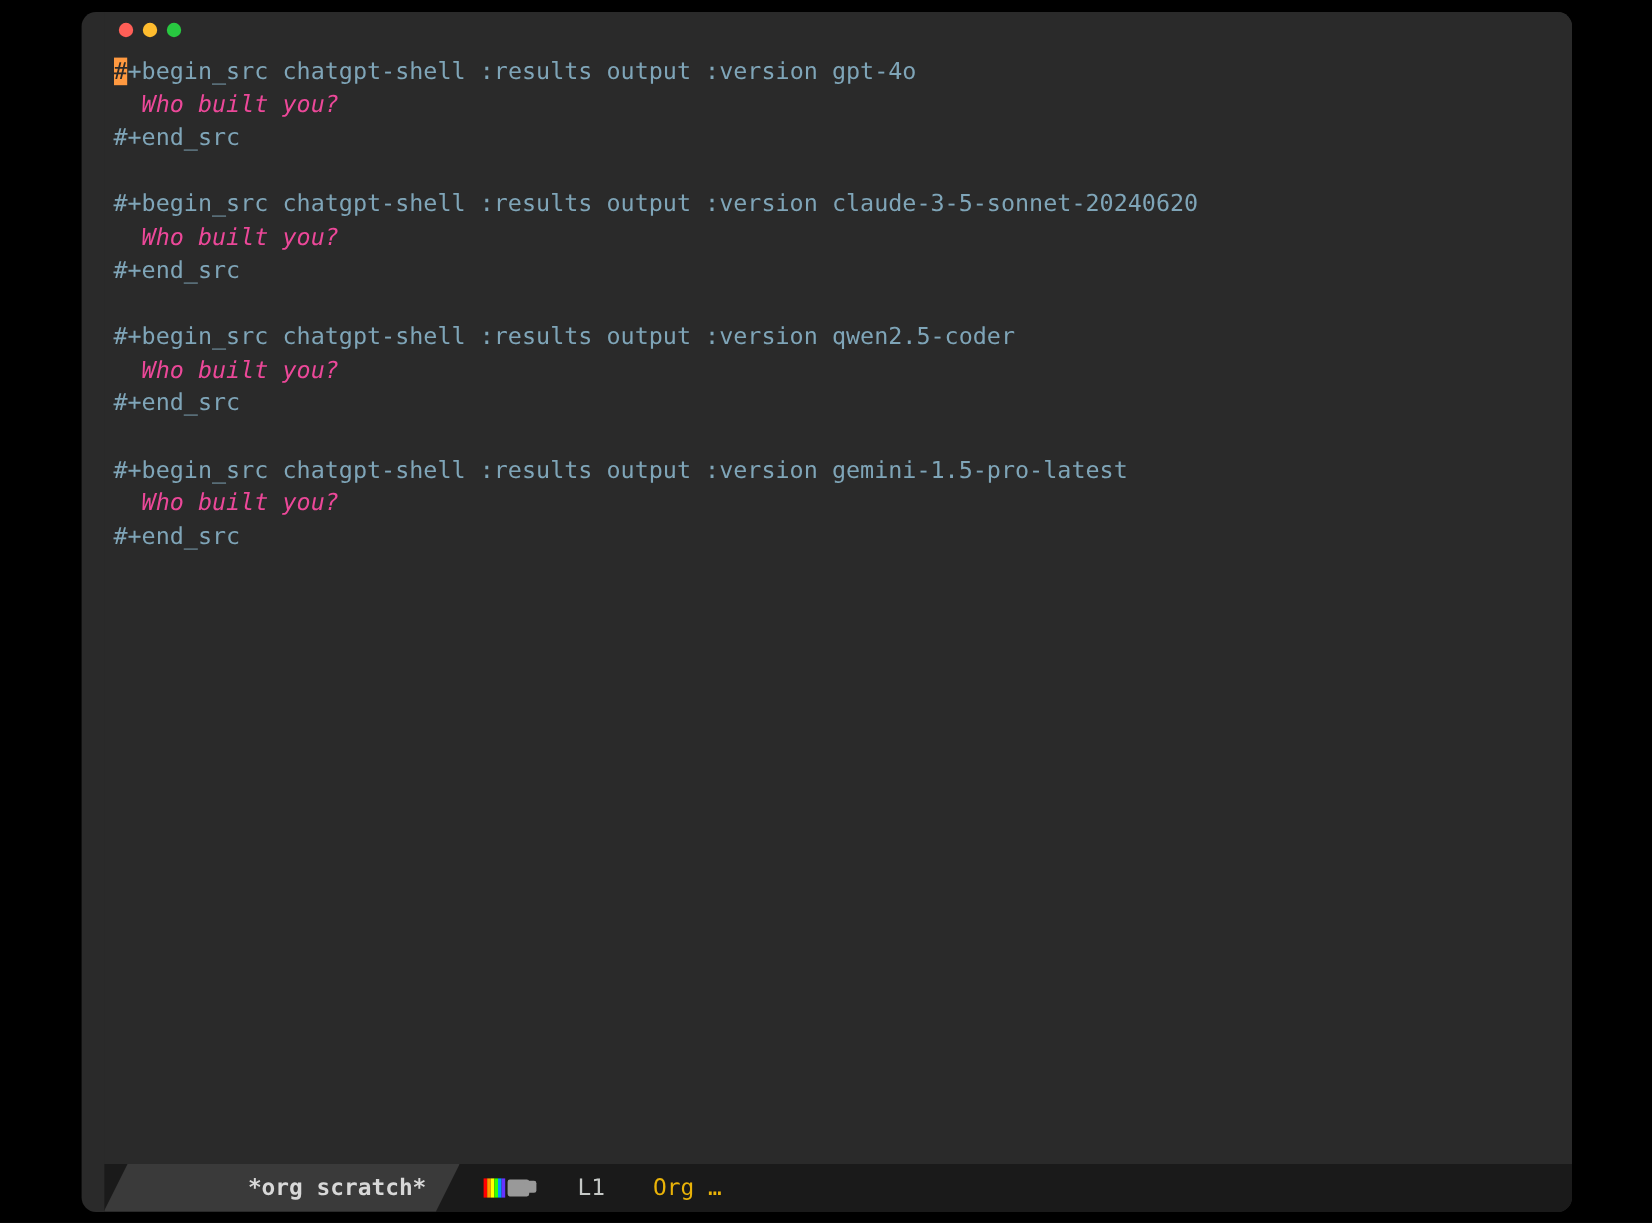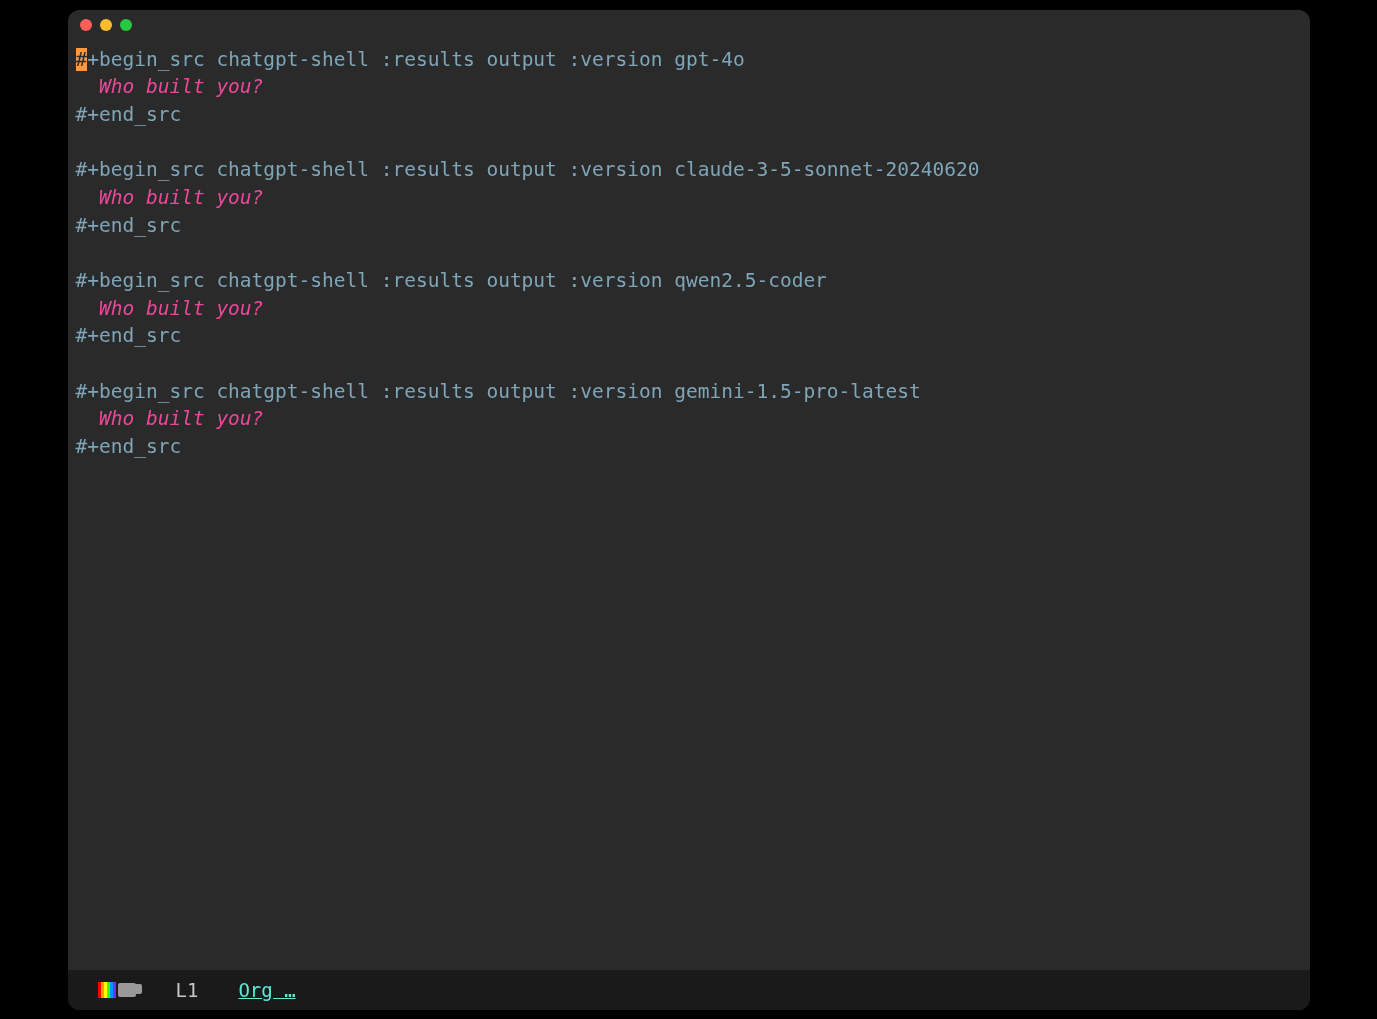--- a/index.html
+++ b/index.html
@@ -19,20 +19,21 @@
     }
     .window {
       width: 1242px;
       height: 1000px;
       background: #2a2a2a;
       border-radius: 12px;
       overflow: hidden;
       display: flex;
       flex-direction: column;
       box-shadow: 0 20px 60px rgba(0,0,0,0.5);
+      padding-left: 19px;
     }
     .titlebar {
       height: 30px;
       background: #2a2a2a;
       display: flex;
       align-items: center;
       padding: 0 12px;
       gap: 8px;
     }
     .traffic-light {
@@ -121,37 +122,40 @@
       top: 1px;
       width: 10px;
       height: 10px;
       background: #999;
       border-radius: 2px;
     }
     .line-num {
       color: #c5c8c6;
     }
     .mode-name {
-      color: #5eead4;
-      text-decoration: underline;
+      color: #eab308;
     }
   </style>
 </head>
 <body>
 
 <div class="window">
   <div class="titlebar">
     <div class="traffic-light tl-red"></div>
     <div class="traffic-light tl-yellow"></div>
     <div class="traffic-light tl-green"></div>
   </div>
 
   <div class="editor" id="editor"><span class="line"><span class="cursor-char">#</span><span class="directive">+begin_src chatgpt-shell :results output :version gpt-4o</span></span><span class="line body-text">  Who built you?</span><span class="line"><span class="directive">#+end_src</span></span><span class="line"> </span><span class="line"><span class="directive">#+begin_src chatgpt-shell :results output :version claude-3-5-sonnet-20240620</span></span><span class="line body-text">  Who built you?</span><span class="line"><span class="directive">#+end_src</span></span><span class="line"> </span><span class="line"><span class="directive">#+begin_src chatgpt-shell :results output :version qwen2.5-coder</span></span><span class="line body-text">  Who built you?</span><span class="line"><span class="directive">#+end_src</span></span><span class="line"> </span><span class="line"><span class="directive">#+begin_src chatgpt-shell :results output :version gemini-1.5-pro-latest</span></span><span class="line body-text">  Who built you?</span><span class="line"><span class="directive">#+end_src</span></span></div>
 
   <div class="modeline">
+    <div class="modeline-tab">
+      <span>&nbsp;&nbsp;&nbsp;&nbsp;&nbsp;&nbsp;&nbsp;</span>
+      <span class="buffer-name">*org scratch*</span>
+    </div>
     <div class="modeline-rest">
       <span class="nyan">
         <span class="nyan-trail" style="background:#ff0000"></span>
         <span class="nyan-trail" style="background:#ff9900"></span>
         <span class="nyan-trail" style="background:#ffff00"></span>
         <span class="nyan-trail" style="background:#33ff00"></span>
         <span class="nyan-trail" style="background:#0099ff"></span>
         <span class="nyan-trail" style="background:#6633ff"></span>
         <span class="nyan-body">
             <span class="nyan-head"></span>

